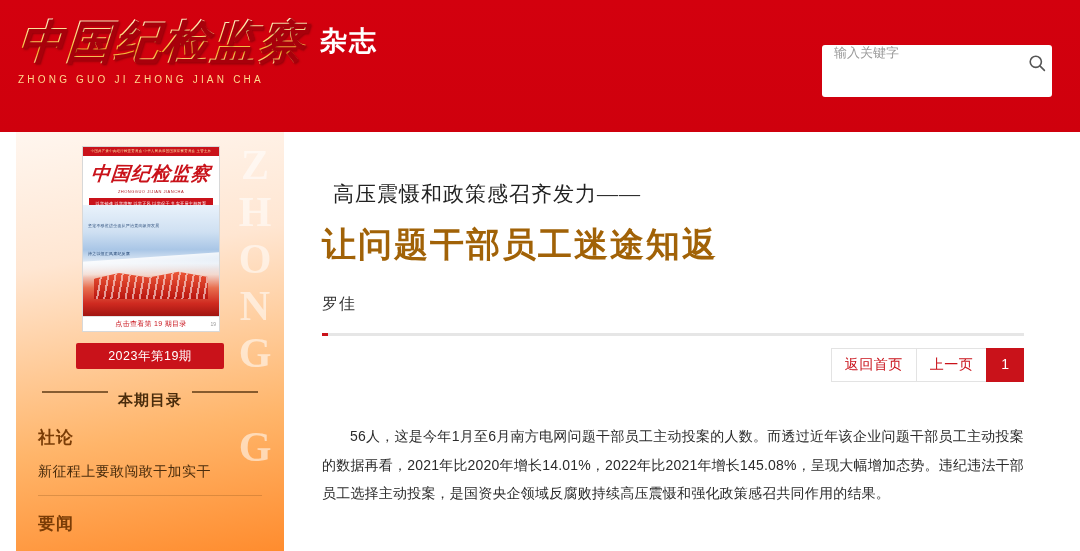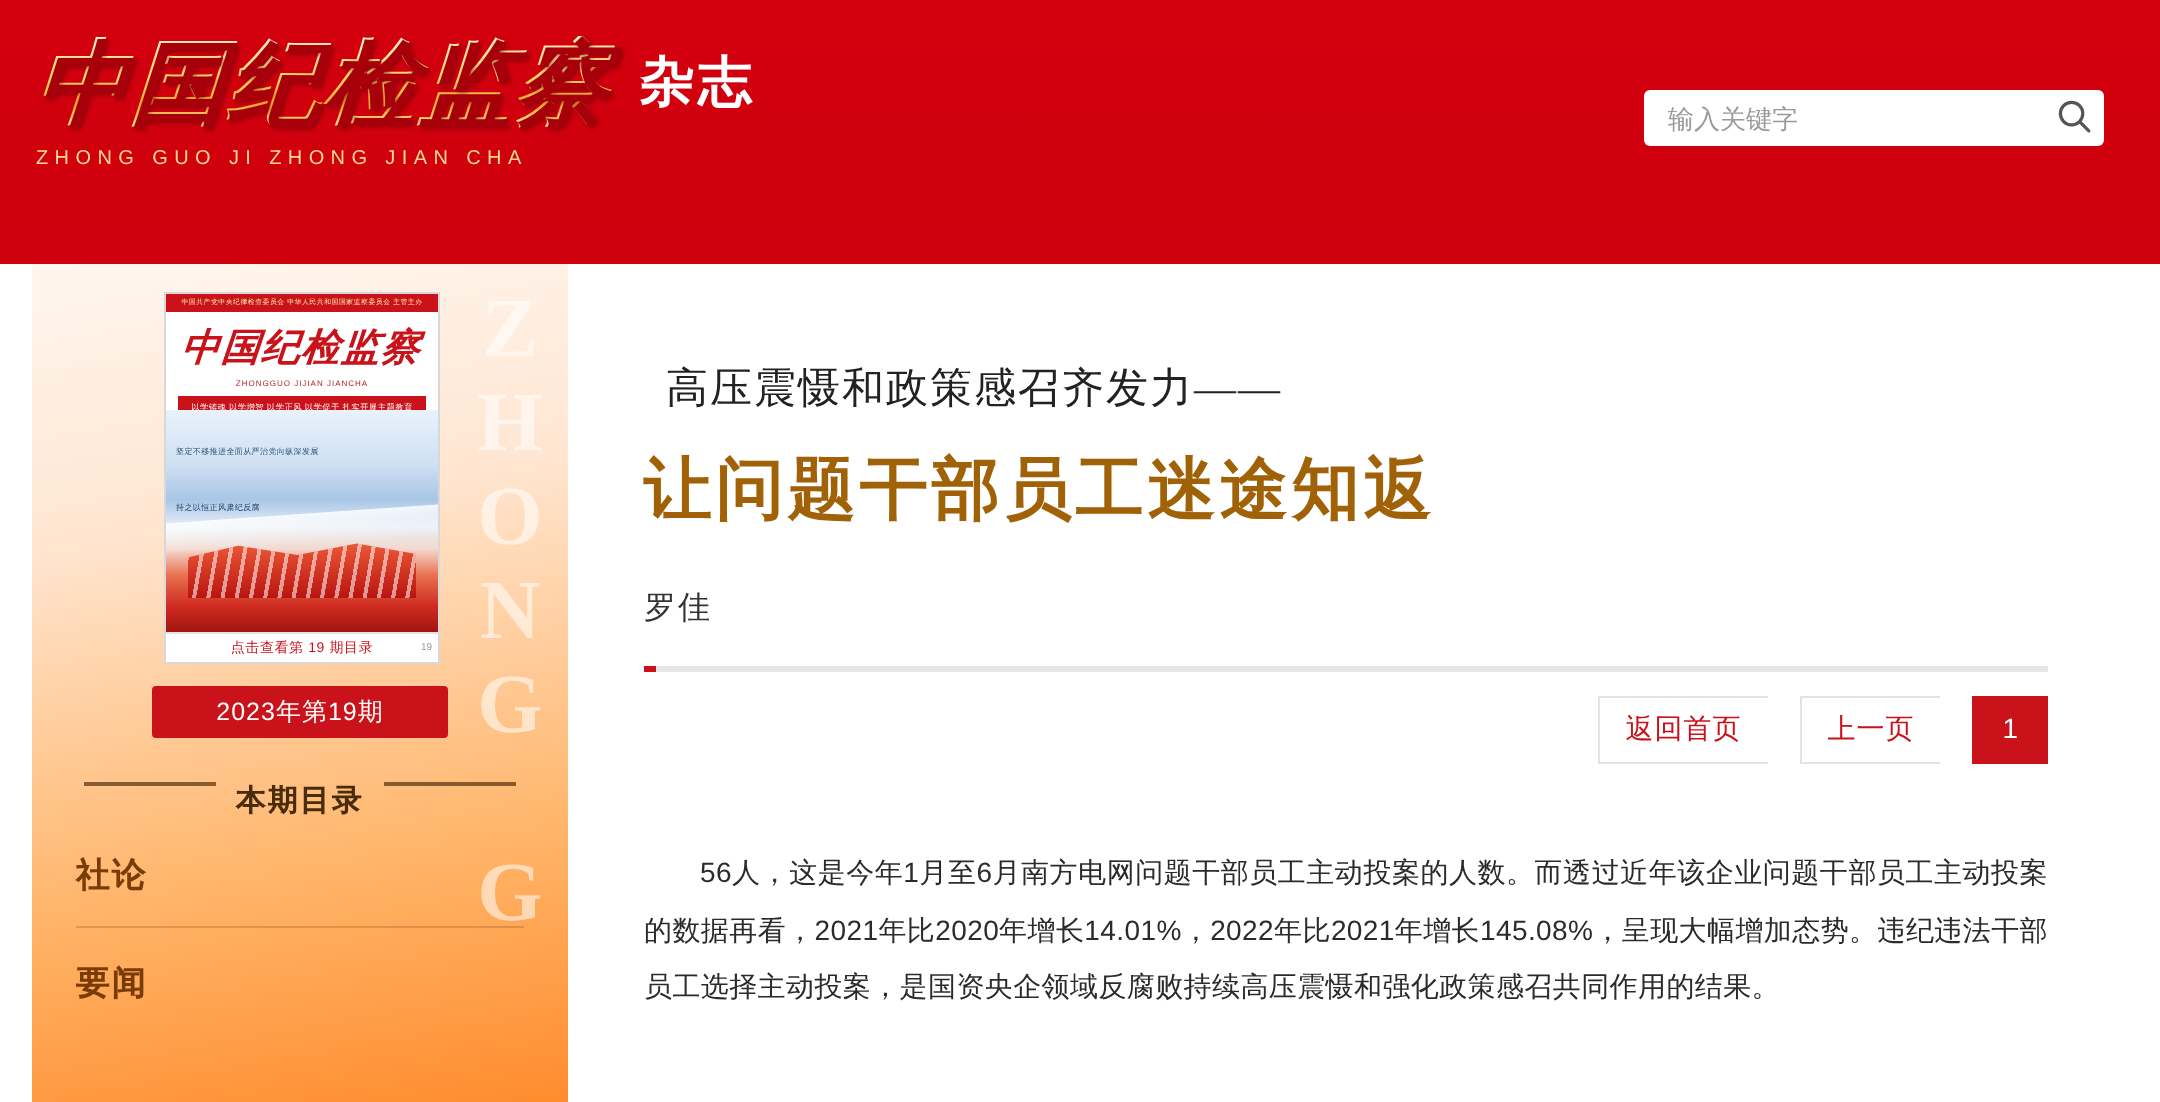--- a/index.html
+++ b/index.html
@@ -61,25 +61,25 @@
     color: #ffffff;
     margin-left: 14px;
     margin-bottom: 26px;
     letter-spacing: 2px;
   }
   .search-box {
     position: absolute;
     right: 28px;
     top: 45px;
     width: 230px;
-    height: 28px;
+    height: 52px;
     background: #ffffff;
     border-radius: 3px;
     display: flex;
-    align-items: center;
+    align-items: flex-start;
   }
   .search-input {
     flex: 1;
     border: 0;
     outline: none;
     background: transparent;
     font-size: 13px;
     color: #333;
     padding: 0 12px;
     font-family: "Liberation Sans", sans-serif;
@@ -353,21 +353,21 @@
     position: absolute;
     left: 0; top: 0;
     width: 6px; height: 3px;
     background: #c9121a;
   }
   .pager {
     margin-top: 12px;
     display: flex;
     justify-content: flex-end;
     align-items: stretch;
-    gap: 16px;
+    gap: 0;
   }
   .pager-link {
     padding: 7px 13px;
     font-size: 14px;
     color: #c9121a;
     border: 1px solid #e3e3e3;
     border-right: 0;
     background: #fff;
     cursor: pointer;
     letter-spacing: .5px;
@@ -439,20 +439,21 @@
 
       <div class="issue-btn">2023年第19期</div>
 
       <div class="toc-head">
         <span class="bar"></span>
         <span class="txt">本期目录</span>
         <span class="bar"></span>
       </div>
 
       <div class="toc-section">社论</div>
+      <div class="toc-item">新征程上要敢闯敢干加实干</div>
       <div class="toc-divider"></div>
       <div class="toc-section">要闻</div>
     </aside>
 
     <main class="article">
       <div class="kicker">高压震慑和政策感召齐发力——</div>
       <h1 class="headline">让问题干部员工迷途知返</h1>
       <div class="byline">罗佳</div>
       <div class="rule"></div>
 

